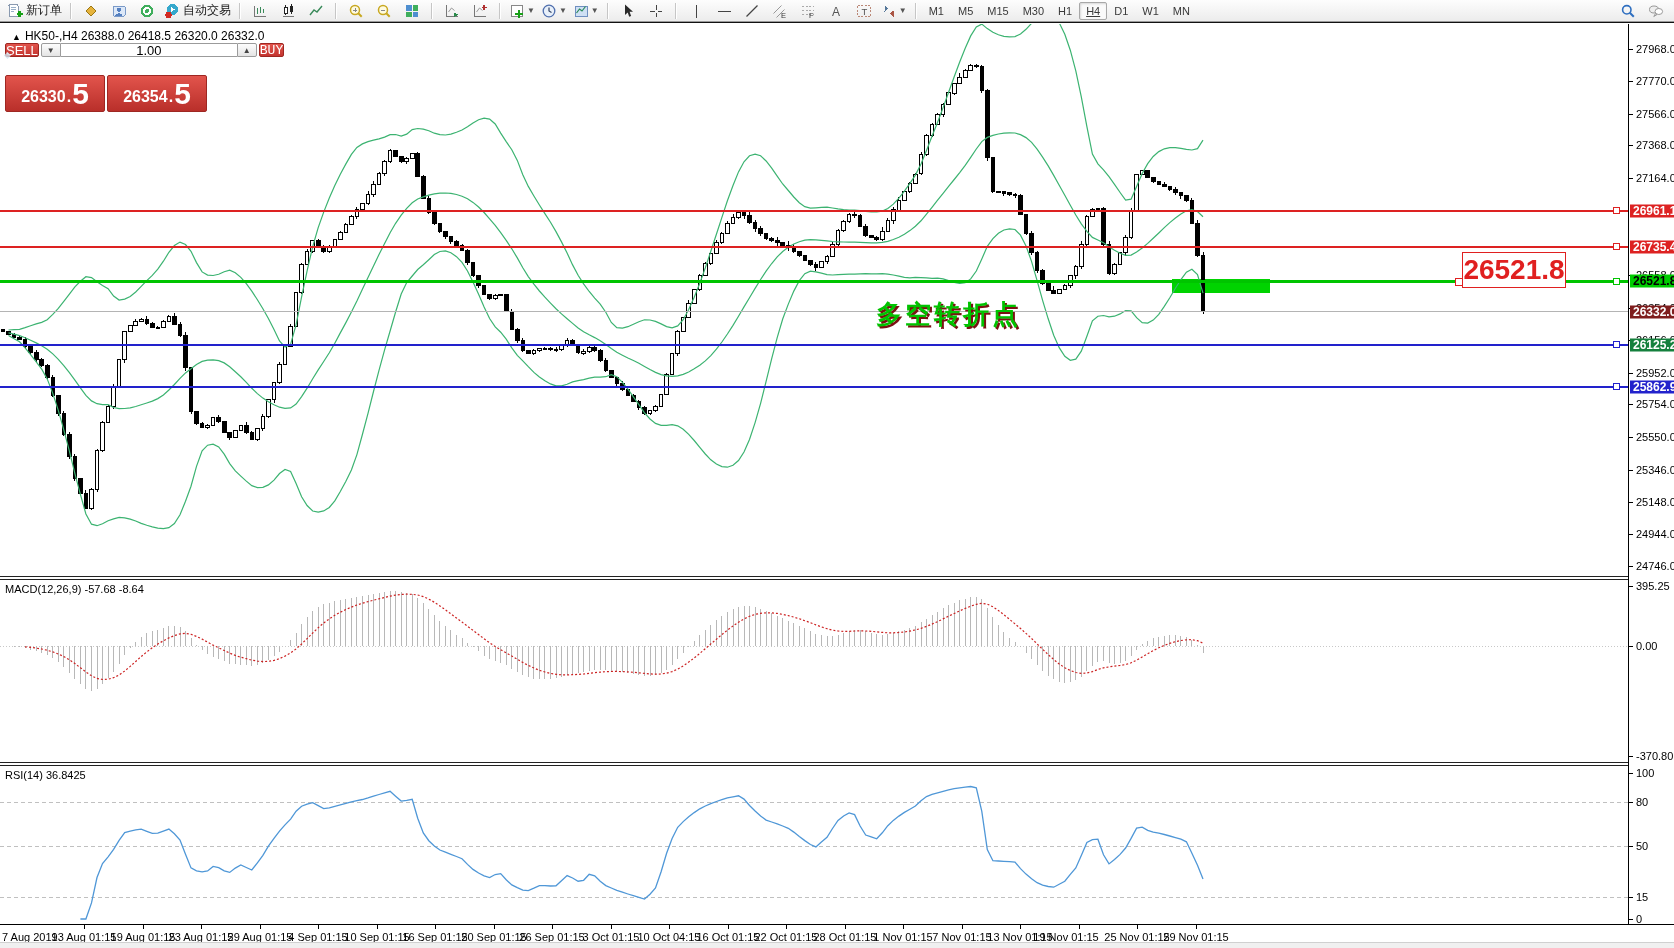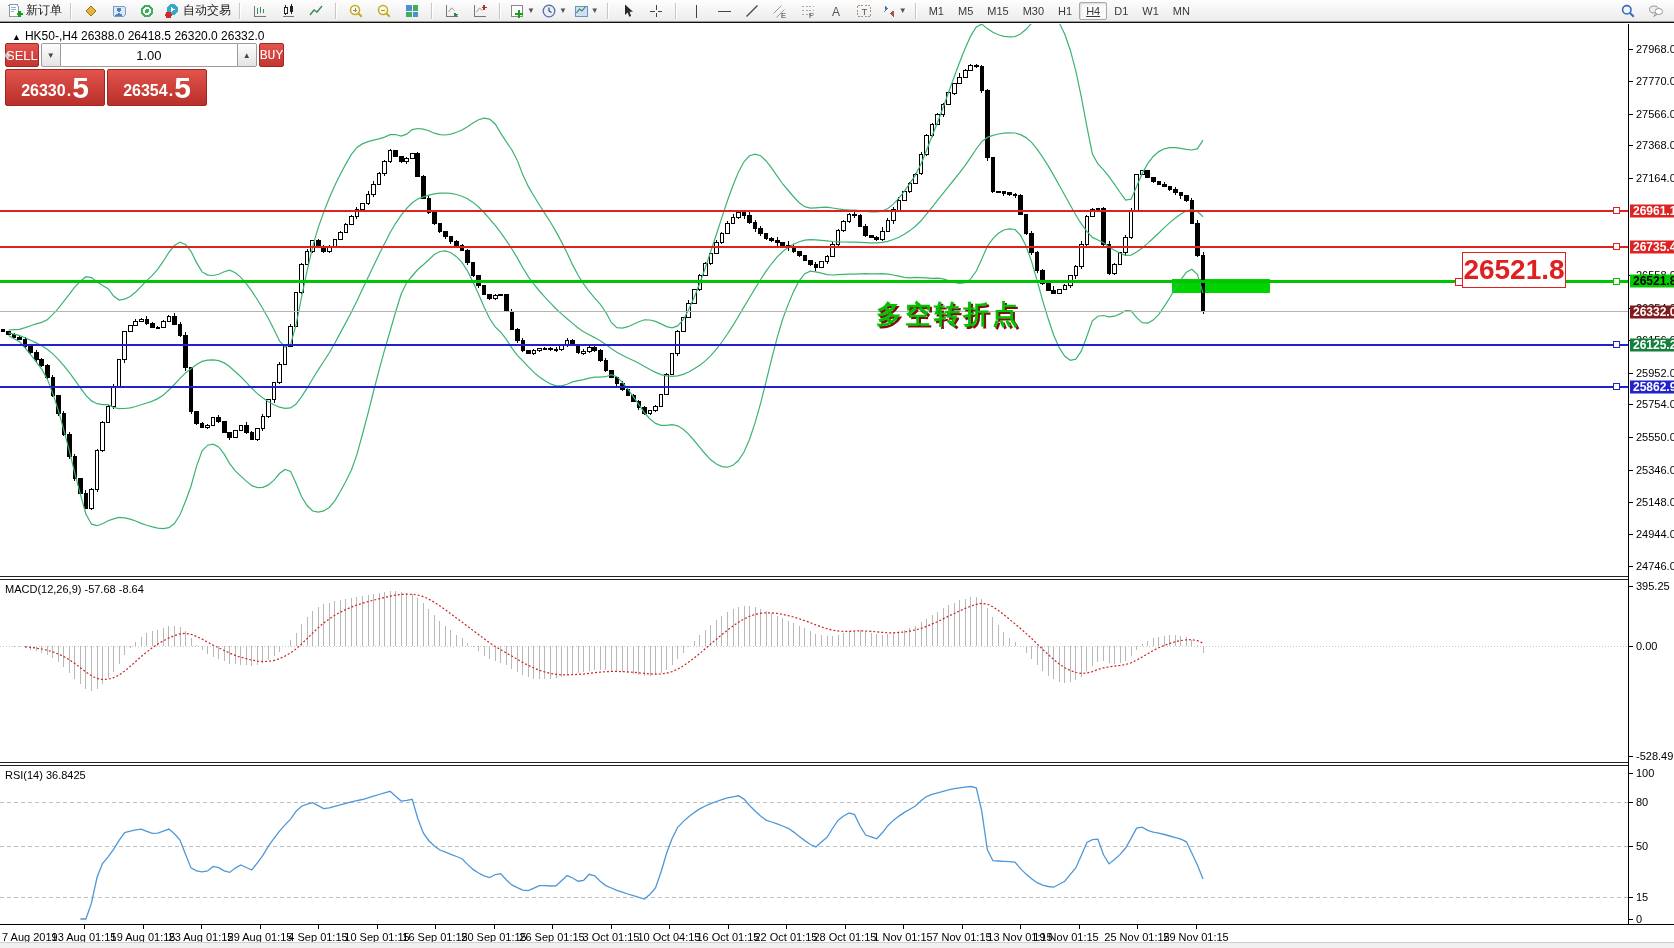--- a/index.html
+++ b/index.html
@@ -38,21 +38,21 @@
   #ohlcHeader{position:absolute;left:12px;top:5px;font-size:12px;color:#000;z-index:12;}
   #collapseBtn{font-size:9px;color:#000;margin-right:4px;}
   .indlabel{position:absolute;left:5px;top:3px;font-size:11px;color:#000;z-index:6;}
   #annotation{position:absolute;left:876px;top:273px;font-size:26px;font-weight:bold;letter-spacing:3px;
     font-family:"DejaVu Serif","Liberation Serif",serif;color:#00c300;text-shadow:2px 2px 0 #7a1212;z-index:11;}
   #callout{position:absolute;left:1462px;top:228px;width:102px;height:34px;background:#fff;border:1px solid #e02020;
     color:#e02020;font-size:28px;font-weight:bold;text-align:center;line-height:34px;z-index:11;}
   #calloutSq{position:absolute;left:1455px;width:6px;height:6px;background:#fff;border:1px solid #e02020;z-index:11;}
   
   #tradePanel{position:absolute;left:5px;top:19px;width:202px;z-index:13;}
-  .tp-row1{display:flex;height:24px;margin-bottom:2px;}
+  .tp-row1{display:flex;height:14px;margin-bottom:18px;}
   .tp-btn{background:linear-gradient(#e2544c,#c33530);border:1px solid #9e2722;border-radius:2px;color:#fff;
     font-size:13px;display:flex;align-items:center;justify-content:center;}
   #sellBtn{width:53px;margin-right:2px;position:relative;}
   #sellBtn .dot{position:absolute;left:-1px;top:9px;width:5px;height:5px;background:#cfe4ef;transform:rotate(45deg);opacity:.8;}
   #buyBtn{width:53px;margin-left:2px;font-family:Liberation Mono, monospace;}
   .tp-spin{flex:1;display:flex;}
   .spinbtn{width:18px;background:linear-gradient(#fdfdfd,#e4e4e4);border:1px solid #9b9b9b;color:#444;font-size:8px;
     display:flex;align-items:center;justify-content:center;}
   .spinbtn.left{border-radius:2px 0 0 2px;}
   .spinbtn.right{border-radius:0 2px 2px 0;}
@@ -1040,21 +1040,21 @@
       <div class="badge" style="top:223px;background:#dd2222;color:#ffffff">26735.4</div>
       <div class="badge" style="top:257px;background:#00cc00;color:#000000">26521.8</div>
       <div class="badge" style="top:321px;background:#15803d;color:#ffffff">26125.2</div>
       <div class="badge" style="top:363px;background:#2222cc;color:#ffffff">25862.9</div>
       <div class="badge" style="top:288px;background:#7f1d1d;color:#ffffff">26332.0</div>
       <div class="tick" style="top:562px"></div>
       <div class="ticklabel" style="top:562px">395.25</div>
       <div class="tick" style="top:622px"></div>
       <div class="ticklabel" style="top:622px">0.00</div>
       <div class="tick" style="top:732px"></div>
-      <div class="ticklabel" style="top:732px">-528.49</div>
+      <div class="ticklabel" style="top:732px">-370.80</div>
       <div class="tick" style="top:749px"></div>
       <div class="ticklabel" style="top:749px">100</div>
       <div class="tick" style="top:778px"></div>
       <div class="ticklabel" style="top:778px">80</div>
       <div class="tick" style="top:822px"></div>
       <div class="ticklabel" style="top:822px">50</div>
       <div class="tick" style="top:873px"></div>
       <div class="ticklabel" style="top:873px">15</div>
       <div class="tick" style="top:895px"></div>
       <div class="ticklabel" style="top:895px">0</div>

